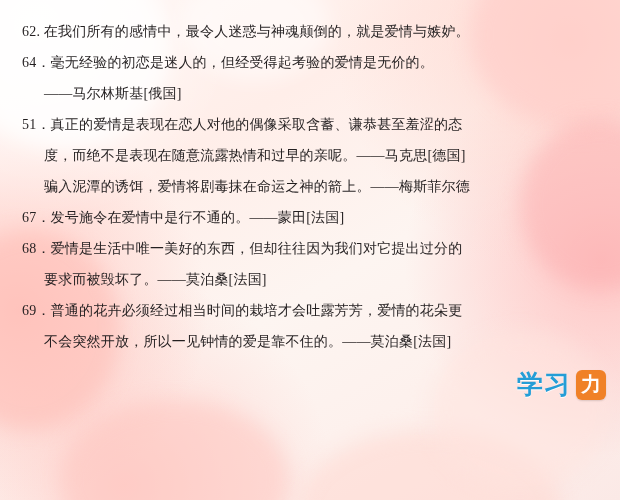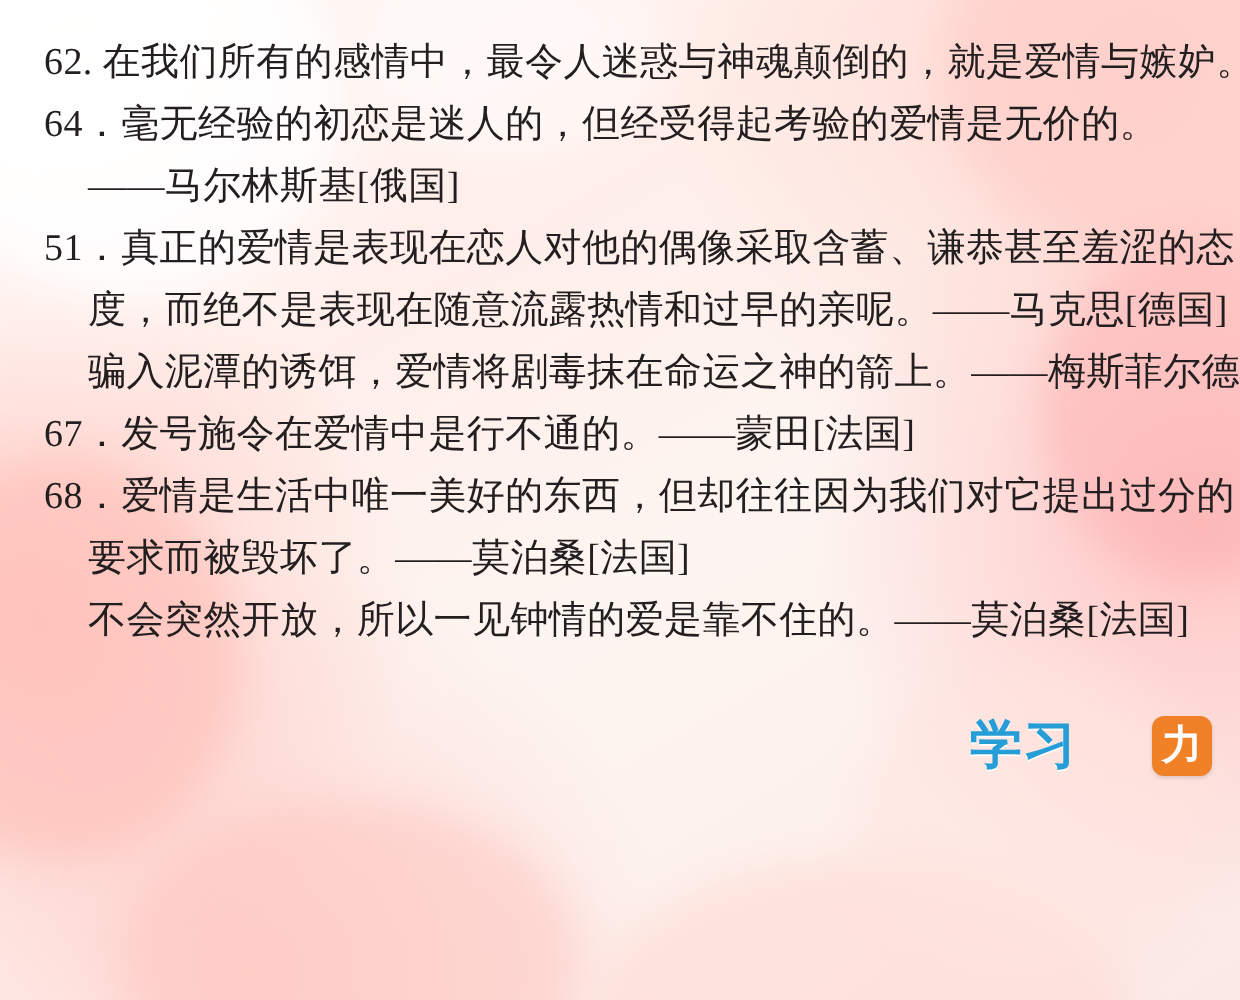--- a/index.html
+++ b/index.html
@@ -41,39 +41,38 @@
   .blob.b6 { left: 300px; top: 430px; width: 260px; height: 150px; background: rgba(255,214,206,0.5); }
   .blob.b7 { left: 180px; top: -30px; width: 150px; height: 110px; background: rgba(255,255,255,0.5); }
   .blob.b8 { left: 430px; top: 330px; width: 180px; height: 160px; background: rgba(255,228,222,0.55); }
 
   .content {
     position: relative;
     z-index: 3;
     padding: 16px 18px 0 22px;
   }
   .line {
-    font-size: 19px;
+    font-size: 14px;
     line-height: 31px;
     color: #231f20;
     letter-spacing: 0.2px;
     white-space: nowrap;
   }
   .indent {
     padding-left: 22px;
   }
   .watermark {
     position: absolute;
     right: 14px;
-    bottom: 110px;
+    bottom: 98px;
     z-index: 4;
     display: flex;
     align-items: center;
     opacity: 0.95;
     pointer-events: none;
-    gap: 32px;
   }
   .wm-text {
     font-family: "Liberation Sans", "DejaVu Sans", sans-serif;
     font-weight: bold;
     font-size: 26px;
     color: #1a9ad6;
     text-shadow: 0 1px 0 rgba(255,255,255,0.9);
     letter-spacing: 1px;
   }
   .wm-badge {
@@ -108,20 +107,21 @@
   <div class="content">
     <div class="line">62. 在我们所有的感情中，最令人迷惑与神魂颠倒的，就是爱情与嫉妒。</div>
     <div class="line">64．毫无经验的初恋是迷人的，但经受得起考验的爱情是无价的。</div>
     <div class="line indent">——马尔林斯基[俄国]</div>
     <div class="line">51．真正的爱情是表现在恋人对他的偶像采取含蓄、谦恭甚至羞涩的态</div>
     <div class="line indent">度，而绝不是表现在随意流露热情和过早的亲呢。——马克思[德国]</div>
     <div class="line indent">骗入泥潭的诱饵，爱情将剧毒抹在命运之神的箭上。——梅斯菲尔德</div>
     <div class="line">67．发号施令在爱情中是行不通的。——蒙田[法国]</div>
     <div class="line">68．爱情是生活中唯一美好的东西，但却往往因为我们对它提出过分的</div>
     <div class="line indent">要求而被毁坏了。——莫泊桑[法国]</div>
+    <div class="line">69．普通的花卉必须经过相当时间的栽培才会吐露芳芳，爱情的花朵更</div>
     <div class="line indent">不会突然开放，所以一见钟情的爱是靠不住的。——莫泊桑[法国]</div>
   </div>
 
   <div class="watermark">
     <span class="wm-text">学习</span>
     <span class="wm-badge">力</span>
   </div>
 </div>
 
 </body></html>

